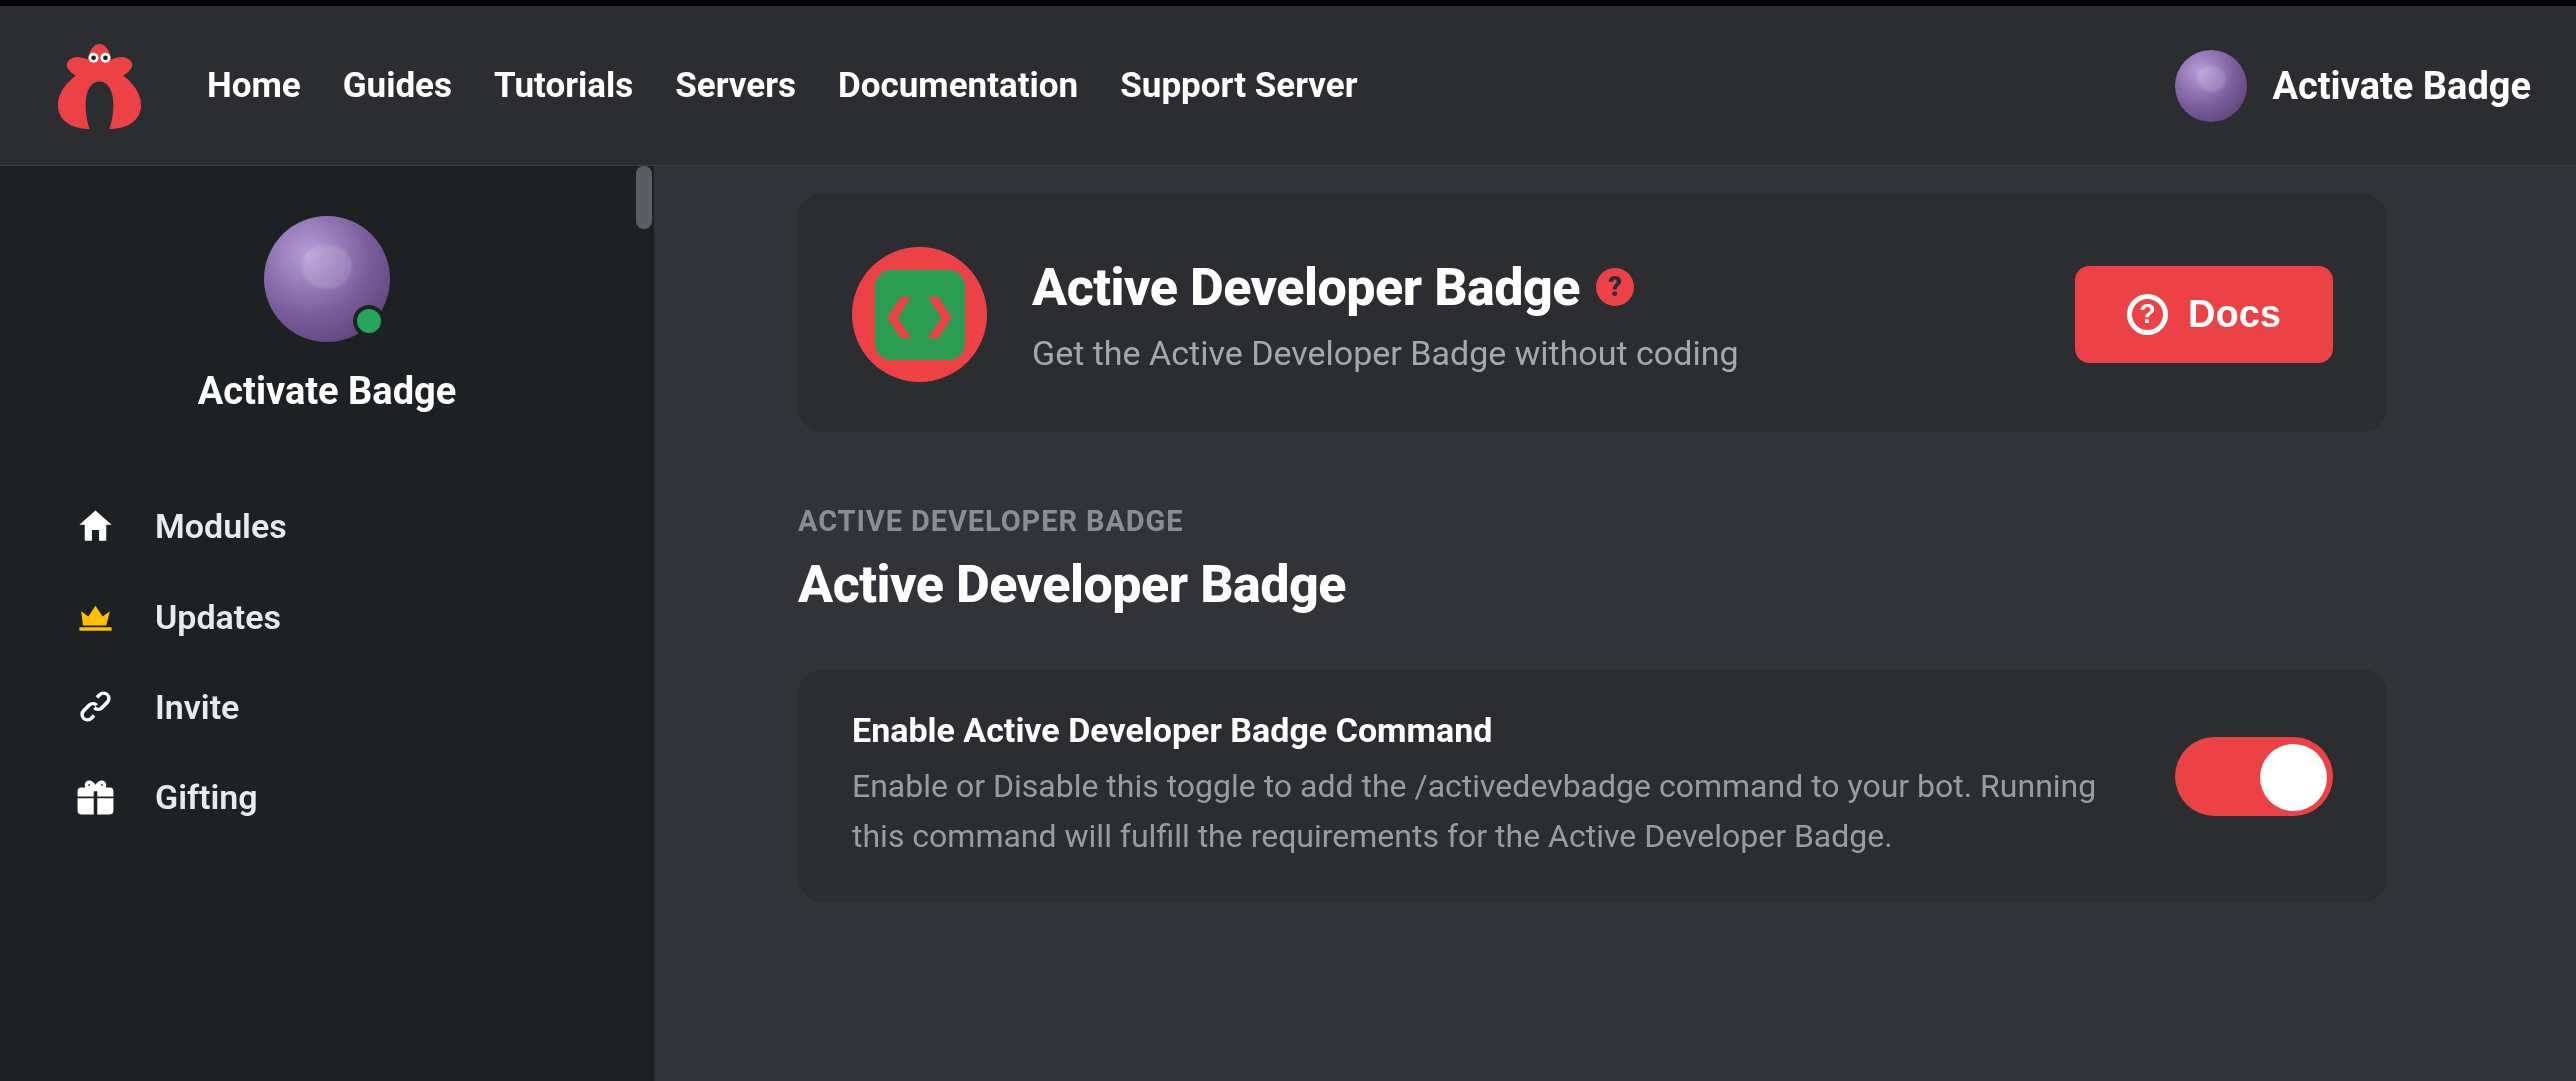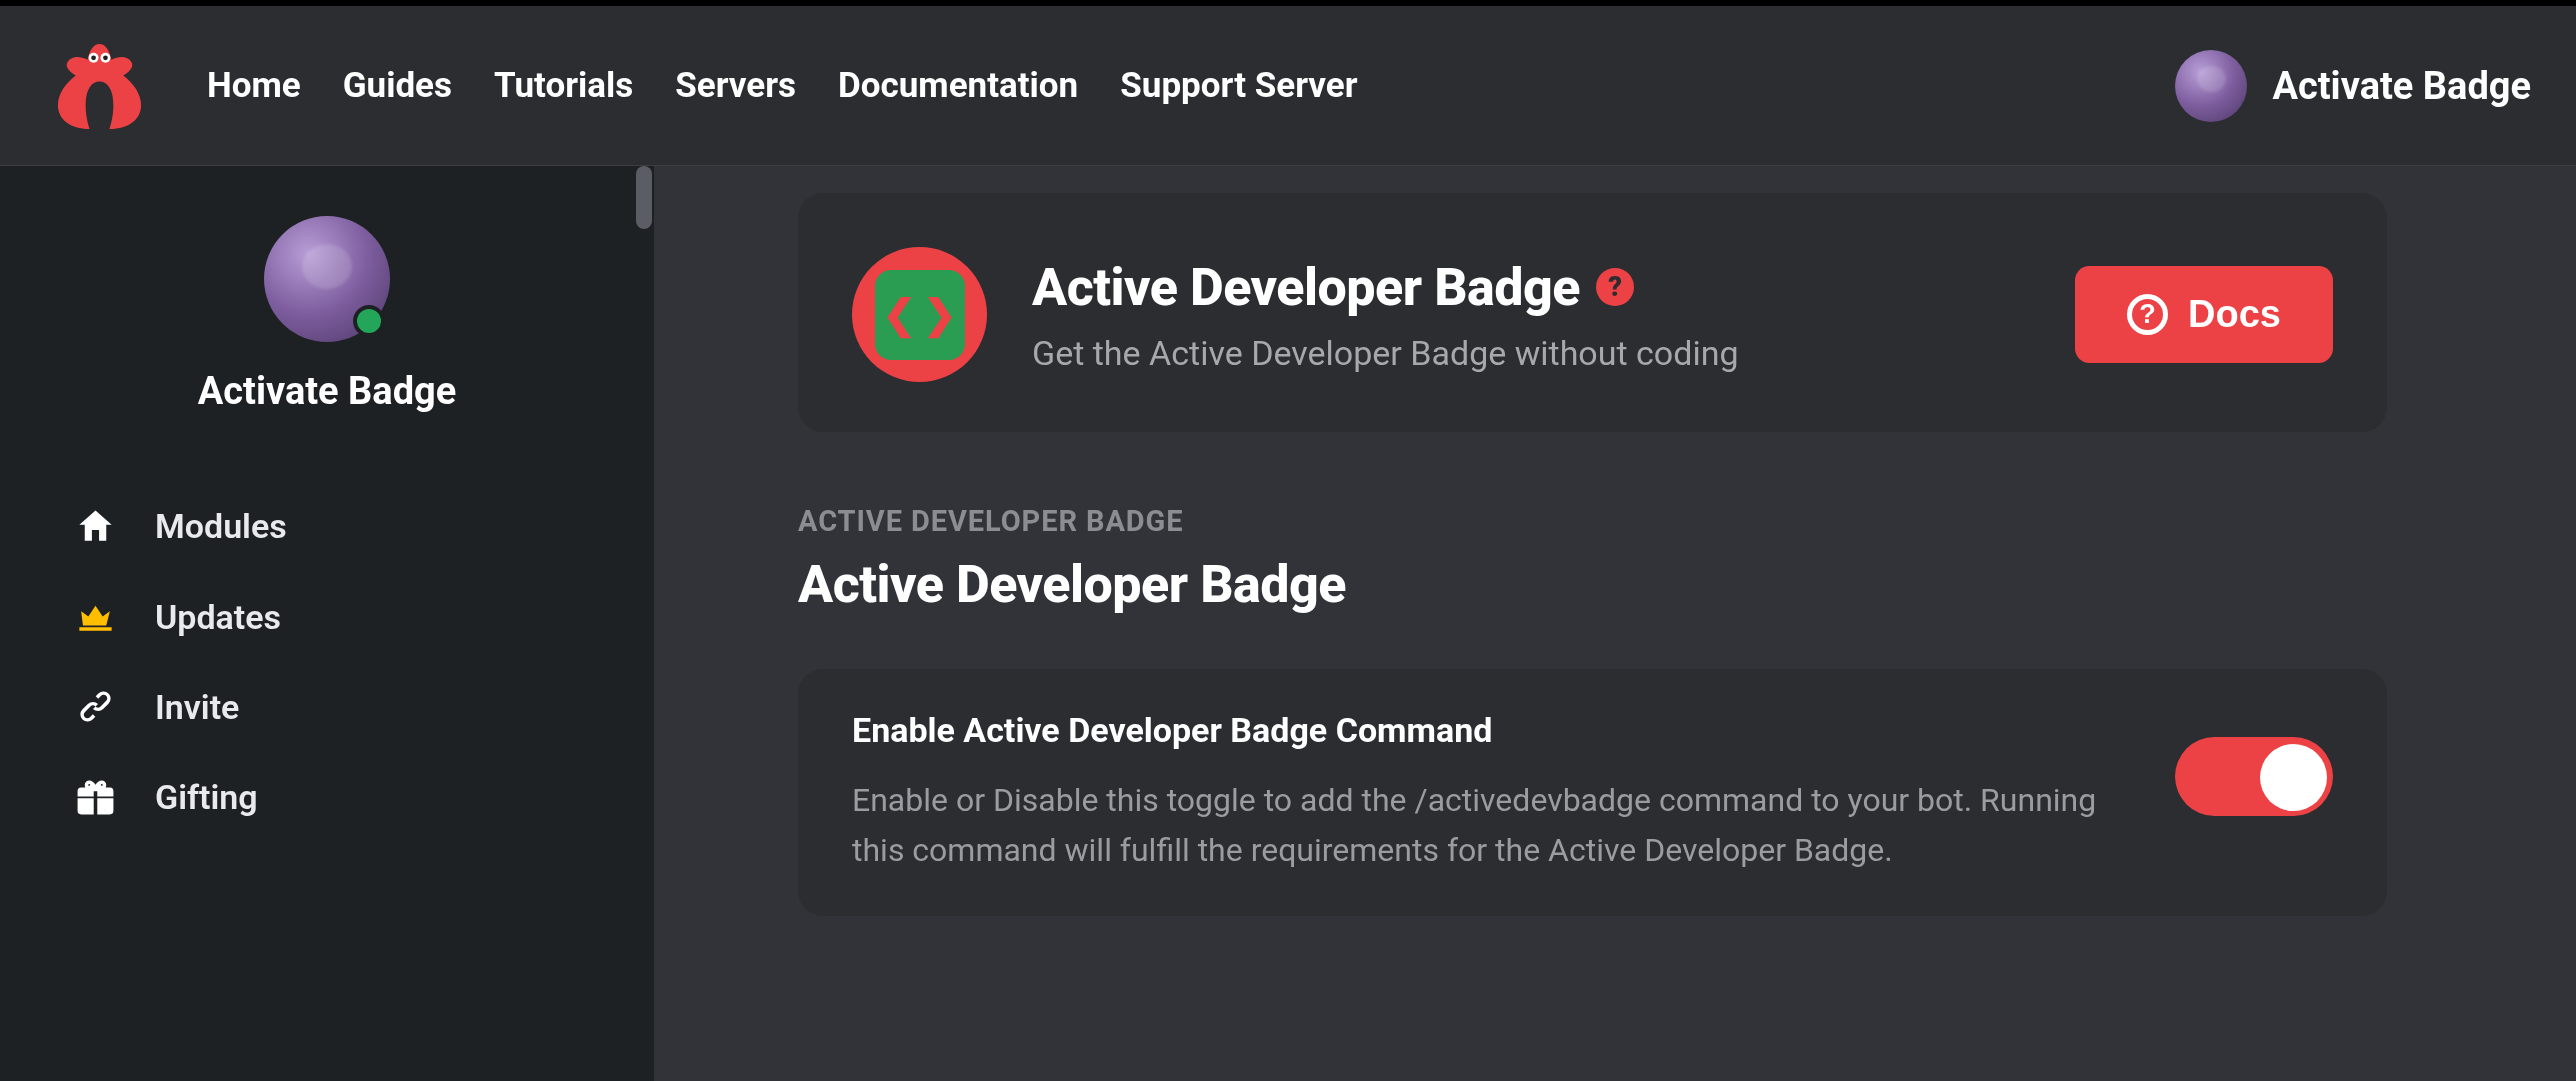--- a/index.html
+++ b/index.html
@@ -282,21 +282,21 @@
       display: flex;
       align-items: flex-start;
       gap: 36px;
     }
     .setting-text {
       flex: 1;
     }
     .setting-title {
       font-size: 34px;
       font-weight: 700;
-      margin-bottom: 26px;
+      margin-bottom: 12px;
     }
     .setting-desc {
       font-size: 32px;
       color: #9a9ca1;
       line-height: 1.55;
     }
     .toggle {
       width: 158px;
       height: 79px;
       background: #ed4245;

